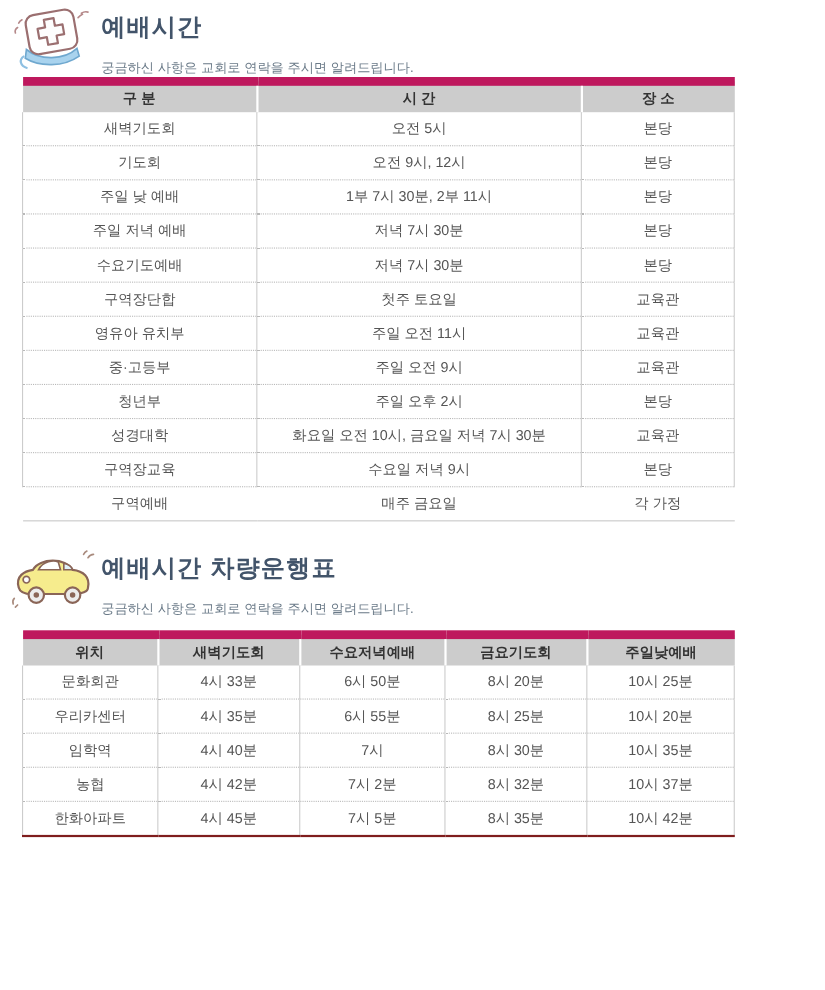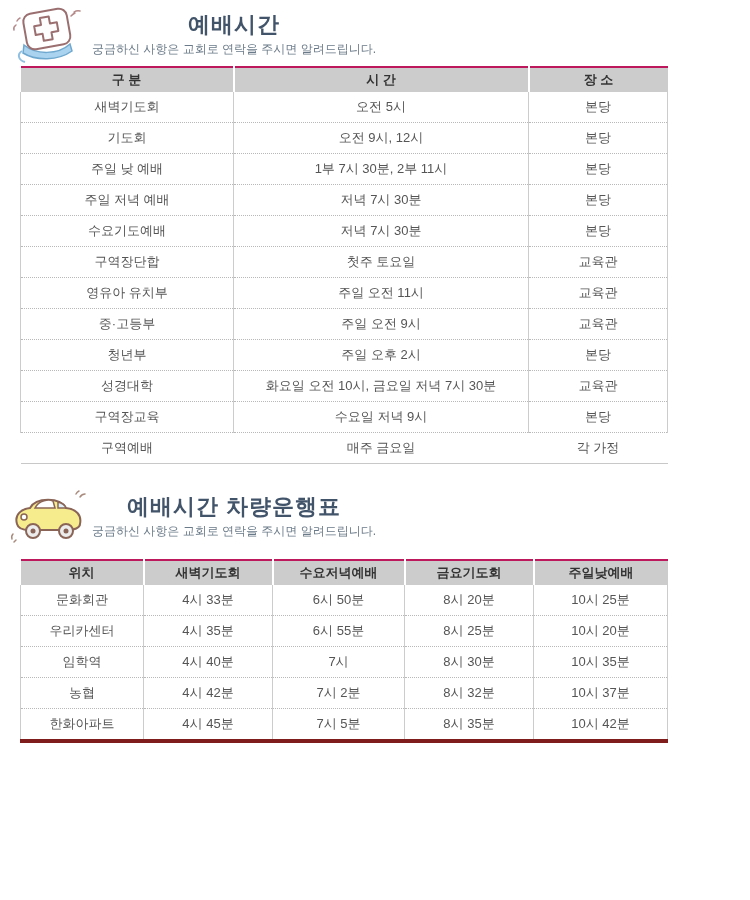--- a/index.html
+++ b/index.html
@@ -28,59 +28,58 @@
     align-items: center;
     justify-content: center;
   }
   .header-text { padding-top: 8px; padding-left: 4px; }
   .page-title {
     font-size: 22px;
     font-weight: bold;
     color: #42546a;
     line-height: 25px;
     letter-spacing: 1px;
-    text-align: center;
   }
   .page-subtitle {
     font-size: 12px;
     color: #6a7a88;
-    margin-top: 4px;
+    margin-top: 16px;
   }
   .data-table {
     border-collapse: collapse;
     table-layout: fixed;
     width: 647px;
     margin-left: 20px;
     border-top: 2px solid #dcdcdc;
   }
   .data-table th {
     background: #cccccc;
     color: #333333;
     font-size: 13px;
     font-weight: bold;
     height: 24px;
     text-align: center;
-    border-top: 2px solid #be185d;
+    border-top: 8px solid #be185d;
     border-right: 2px solid #ffffff;
     padding: 0;
   }
   .data-table th:last-child { border-right: none; }
   .data-table td {
     font-size: 13px;
     color: #555555;
     text-align: center;
     height: 30px;
     padding: 0;
     border-right: 1px solid #cccccc;
     border-bottom: 1px dotted #b8b8b8;
     overflow: hidden;
     white-space: nowrap;
   }
   .data-table tbody td:first-child { border-left: 1px solid #cccccc; }
-  .data-table.solid-bottom tbody tr:last-child td { border-bottom: 4px solid #7f1d1d; }
+  .data-table.solid-bottom tbody tr:last-child td { border-bottom: 2px solid #7f1d1d; }
   .data-table tr.footer-row td {
     border-left: none !important;
     border-right: none;
     border-bottom: 1px solid #c8c8c8;
     margin-top: 37px;
   }
   .spacer-1 { height: 22px; }
   .spacer-2 { height: 11px; }
 </style>
 </head>

